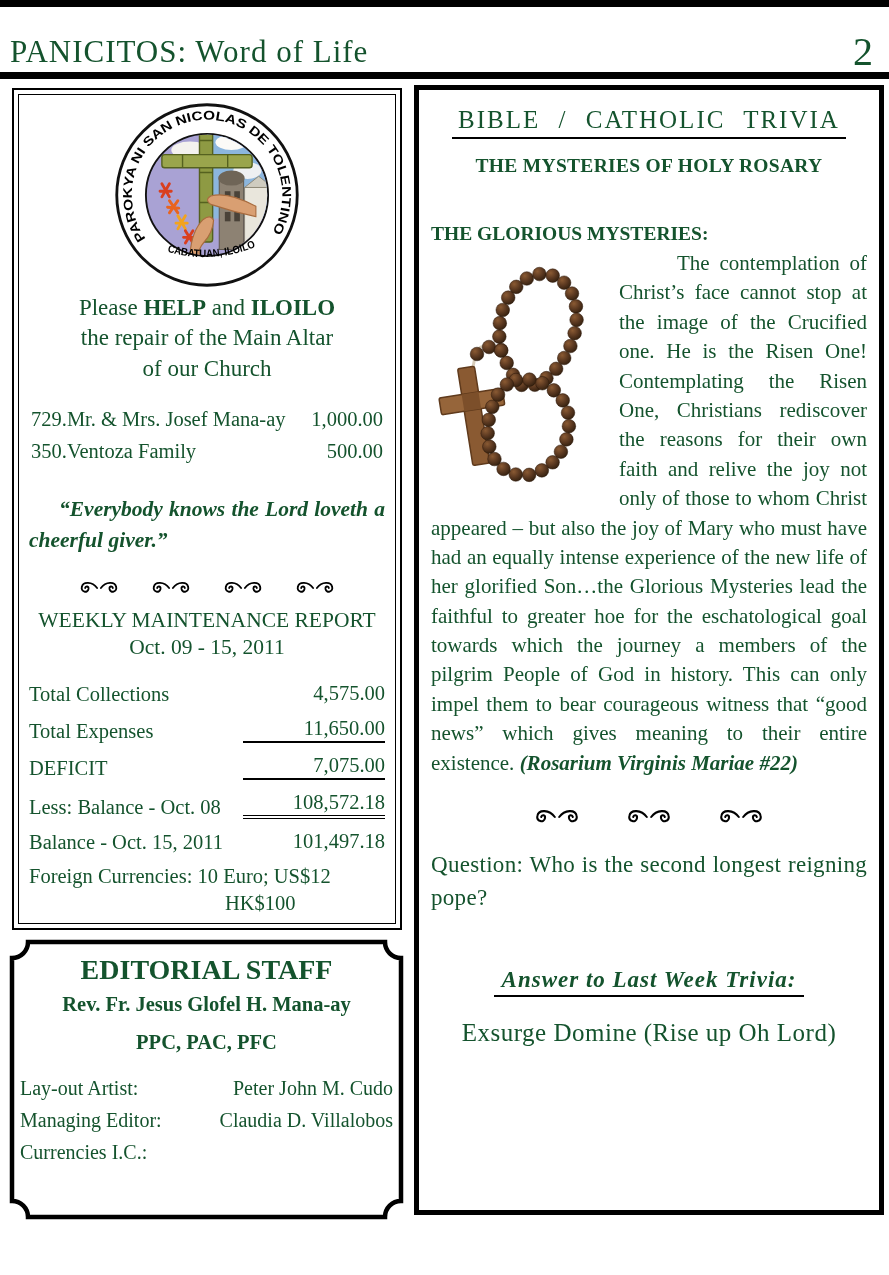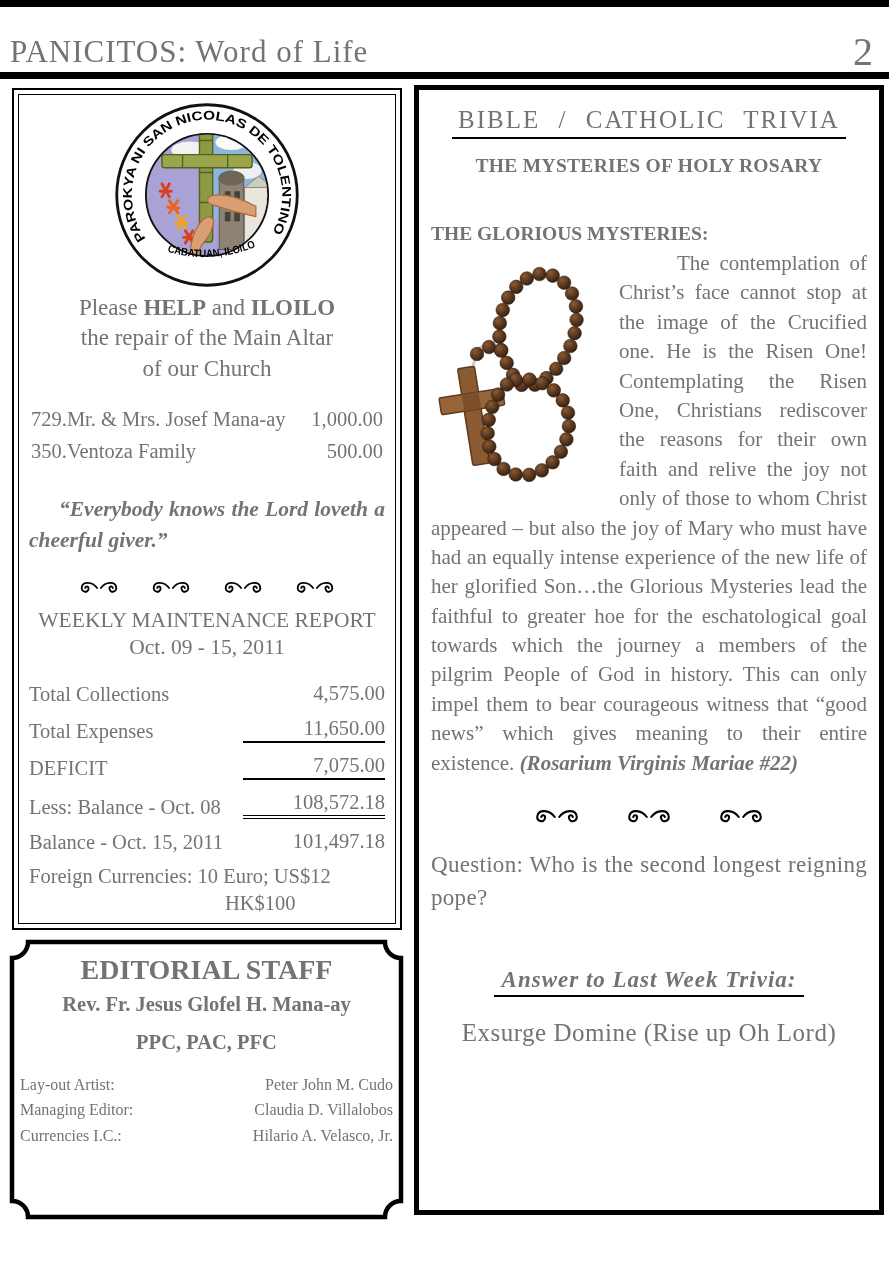--- a/index.html
+++ b/index.html
@@ -1,19 +1,19 @@
 <!DOCTYPE html>
 <html><head>
 <meta charset="utf-8">
 <style>
   * { margin:0; padding:0; box-sizing:border-box; }
   html,body { background:#fff; }
   .page {
     position:relative; width:889px; height:1275px; background:#fff;
-    font-family:"Liberation Serif","DejaVu Serif",serif; color:#737373; overflow:hidden;
+    font-family:"Liberation Serif","DejaVu Serif",serif; color:#14532d; overflow:hidden;
   }
   .topbar { position:absolute; top:0; left:0; width:889px; height:7px; background:#000; }
   .masthead {
     position:absolute; top:30px; left:0; width:889px; height:49px;
     display:flex; align-items:flex-end; justify-content:space-between;
     border-bottom:7px solid #000; padding:0 10px 2px 10px;
   }
   .mast-title { font-size:31px; letter-spacing:1px; }
   .mast-page  { font-size:40px; line-height:0.9; padding-right:6px; }
 
@@ -40,21 +40,21 @@
   .u1 { border-bottom:2px solid #000; }
   .u2 { border-bottom:4px double #000; }
   .foreign1 { font-size:20.5px; text-align:left; margin:10px 2px 0 2px; }
   .foreign2 { font-size:20.5px; text-align:left; padding-left:198px; margin-top:4px; }
 
   .box2 { position:absolute; top:938px; left:8px; width:397px; height:283px; }
   .box2 svg.frame { position:absolute; top:0; left:0; }
   .box2-content { position:absolute; top:10px; left:12px; width:373px; text-align:center; }
   .ed-title { font-size:28px; font-weight:bold; margin-top:6px; }
   .ed-name  { font-size:20.5px; font-weight:bold; line-height:1.85; }
-  .ed-roles { margin-top:10px; font-size:16px; }
+  .ed-roles { margin-top:10px; font-size:20px; }
   .ed-role-row { display:flex; justify-content:space-between; text-align:left; line-height:1.6; }
 
   
   .boxR {
     position:absolute; top:85px; left:414px; width:470px; height:1130px;
     border:5px solid #000; padding:10px 12px; text-align:center;
   }
   .trivia-title { display:inline-block; font-size:25px; letter-spacing:2px; word-spacing:10px;
                   border-bottom:2px solid #000; padding:0 6px 3px 6px; margin-top:6px; }
   .trivia-sub { font-size:19.5px; font-weight:bold; margin-top:16px; letter-spacing:0.3px; }
@@ -221,21 +221,20 @@
         <div class="ed-role-row">
           <span>Lay-out Artist:</span>
           <span>Peter John M. Cudo</span>
         </div>
         <div class="ed-role-row">
           <span>Managing Editor:</span>
           <span>Claudia D. Villalobos</span>
         </div>
         <div class="ed-role-row">
           <span>Currencies I.C.:</span>
-          <span>Hilario A. Velasco, Jr.</span>
         </div>
       </div>
     </div>
   </div>
 
   <div class="boxR">
     <div>
       <span class="trivia-title">BIBLE / CATHOLIC TRIVIA</span>
     </div>
     <div class="trivia-sub">THE MYSTERIES OF HOLY ROSARY</div>

